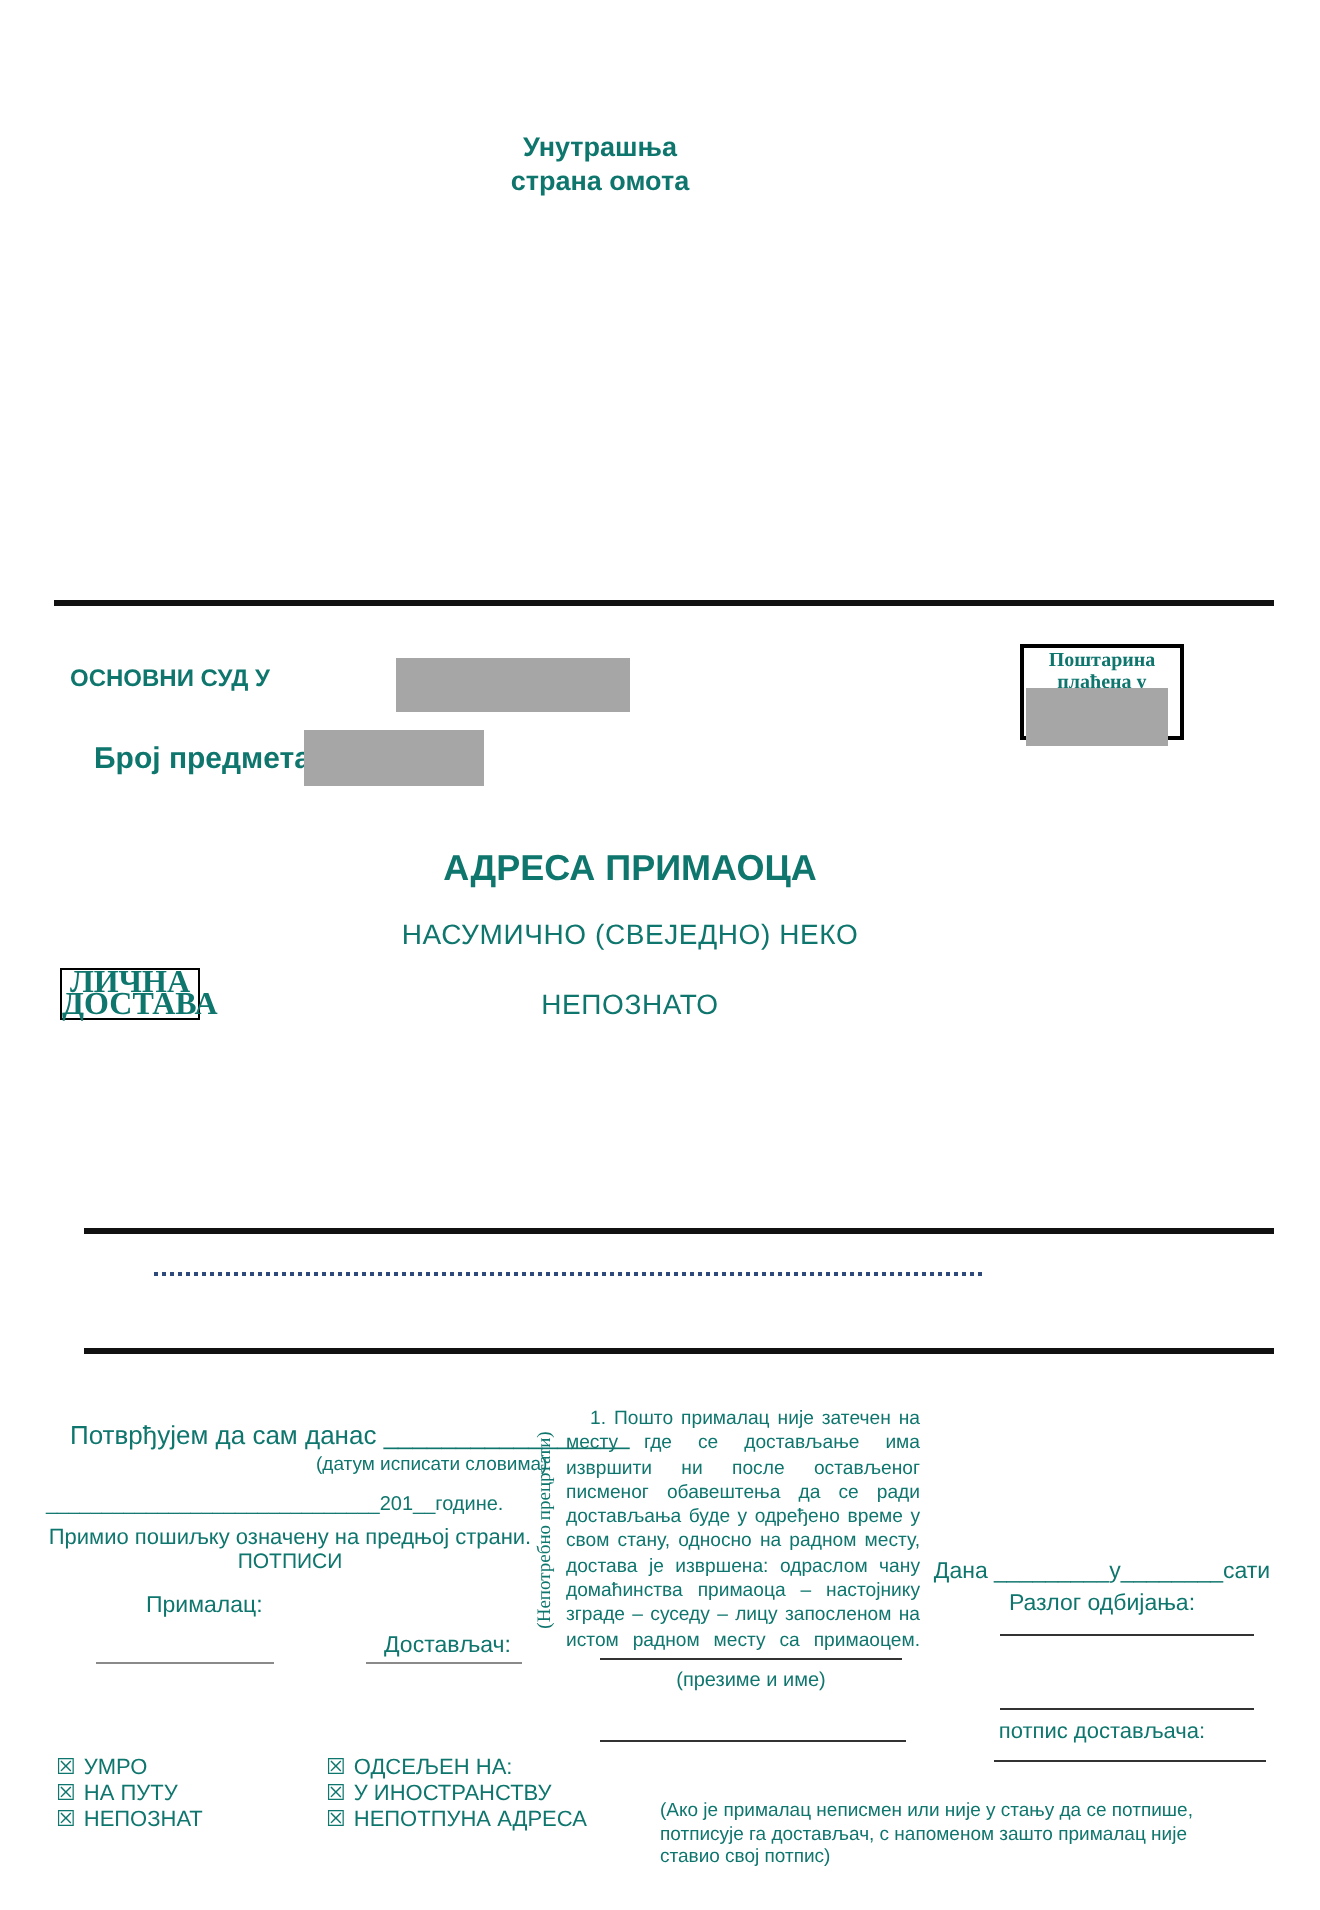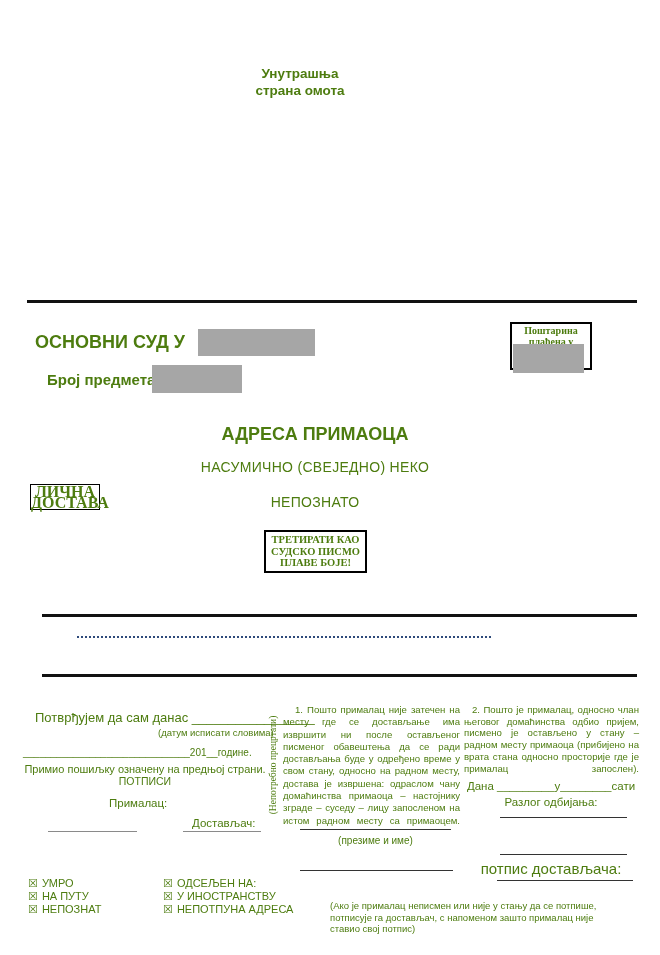--- a/index.html
+++ b/index.html
@@ -1,17 +1,17 @@
 <!DOCTYPE html>
 <html style="--redact: #a6a6a6; --dotblue: #2e4a7a;"><head>
 <meta charset="utf-8">
 <style>
   html,body{margin:0;padding:0;background:#fff;}
   #page{position:relative;width:660px;height:955px;background:#ffffff;overflow:hidden;
-        font-family:"Liberation Sans","DejaVu Sans",sans-serif;color:#4d7c0f;}
+        font-family:"Liberation Sans","DejaVu Sans",sans-serif;color:#0f766e;}
   .abs{position:absolute;}
   .b{font-weight:bold;}
   .ctr{text-align:center;}
   .serif{font-family:"Liberation Serif","DejaVu Serif",serif;}
   .rule{background:#111;height:3px;}
   .redact{background:var(--redact,#a6a6a6);}
   .thinline{border-bottom:1px solid #333;height:0;}
   .grayline{border-bottom:1px solid #8a8a8a;height:0;}
   .dotted{border-bottom:2px dotted var(--dotblue,#2e4a7a);height:0;}
   .nowrap{white-space:nowrap;}
@@ -25,21 +25,21 @@
 
 <div id="page">
 
   <div class="abs ctr b" style="left:150px;top:66px;width:300px;font-size:13.5px;line-height:16.5px;">
     <div>Унутрашња</div>
     <div>страна омота</div>
   </div>
 
   <div class="abs rule" style="left:27px;top:300px;width:610px;"></div>
 
-  <div class="abs b nowrap" style="left:35px;top:332px;font-size:18px;">ОСНОВНИ СУД У</div>
+  <div class="abs b nowrap" style="left:35px;top:332px;font-size:12px;">ОСНОВНИ СУД У</div>
   <div class="abs redact" style="left:198px;top:329px;width:117px;height:27px;"></div>
 
   <div class="abs ctr serif b" style="left:510px;top:322px;width:78px;height:42px;border:2px solid #000;font-size:10px;line-height:10.5px;padding-top:2px;">
     <div>Поштарина</div>
     <div>плаћена у</div>
   </div>
   <div class="abs redact" style="left:513px;top:344px;width:71px;height:29px;"></div>
 
   <div class="abs b nowrap" style="left:47px;top:371px;font-size:15px;">Број предмета:</div>
   <div class="abs redact" style="left:152px;top:365px;width:90px;height:28px;"></div>
@@ -47,57 +47,51 @@
   <div class="abs ctr b" style="left:0;top:424px;width:630px;font-size:18px;">АДРЕСА ПРИМАОЦА</div>
 
   <div class="abs ctr serif b" style="left:30px;top:484px;width:68px;border:1px solid #000;font-size:16px;line-height:11px;padding:1px 0;">
     <div>ЛИЧНА</div>
     <div>ДОСТАВА</div>
   </div>
 
   <div class="abs ctr" style="left:0;top:459px;width:630px;font-size:14px;letter-spacing:.3px;">НАСУМИЧНО (СВЕЈЕДНО) НЕКО</div>
   <div class="abs ctr" style="left:0;top:494px;width:630px;font-size:14px;letter-spacing:.3px;">НЕПОЗНАТО</div>
 
-  <div class="abs ctr serif b" style="left:264px;top:530px;width:99px;border:2px solid #000;font-size:10.5px;line-height:11.5px;padding:2px 0;">
-    <div>ТРЕТИРАТИ КАО</div>
-    <div>СУДСКО ПИСМО</div>
-    <div>ПЛАВЕ БОЈЕ!</div>
-  </div>
 
   <div class="abs rule" style="left:42px;top:614px;width:595px;"></div>
   <div class="abs dotted" style="left:77px;top:636px;width:414px;"></div>
   <div class="abs rule" style="left:42px;top:674px;width:595px;"></div>
 
   <div class="abs nowrap" style="left:35px;top:710px;font-size:13px;">Потврђујем да сам данас _________________</div>
   <div class="abs nowrap" style="left:158px;top:727px;font-size:9.5px;">(датум исписати словима)</div>
   <div class="abs nowrap" style="left:23px;top:747px;font-size:10px;">______________________________201__године.</div>
   <div class="abs ctr" style="left:20px;top:763px;width:250px;font-size:11px;">Примио пошиљку означену на предњој страни.</div>
   <div class="abs ctr" style="left:20px;top:775px;width:250px;font-size:10.5px;">ПОТПИСИ</div>
-  <div class="abs nowrap" style="left:73px;top:797px;font-size:11.5px;margin-left:36px;">Прималац:</div>
+  <div class="abs nowrap" style="left:73px;top:797px;font-size:11.5px;">Прималац:</div>
   <div class="abs nowrap" style="left:192px;top:797px;font-size:11.5px;margin-top:20px;">Достављач:</div>
   <div class="abs grayline" style="left:48px;top:831px;width:89px;"></div>
   <div class="abs grayline" style="left:183px;top:831px;width:78px;"></div>
 
   <div class="abs vert ctr serif" style="left:210px;top:758px;width:130px;height:14px;font-size:9.5px;">(Непотребно прецртати)</div>
 
   <div class="abs just" style="left:283px;top:704px;width:177px;font-size:9.6px;line-height:12.3px;text-indent:12px;">1. Пошто прималац није затечен на месту где се достављање има извршити ни после остављеног писменог обавештења да се ради достављања буде у одређено време у свом стану, односно на радном месту, достава је извршена: одраслом чану домаћинства примаоца – настојнику зграде – суседу – лицу запосленом на истом радном месту са примаоцем.</div>
 
   <div class="abs thinline" style="left:300px;top:829px;width:151px;"></div>
   <div class="abs ctr" style="left:300px;top:835px;width:151px;font-size:10px;">(презиме и име)</div>
   <div class="abs thinline" style="left:300px;top:870px;width:153px;"></div>
 
   <div class="abs" style="left:330px;top:900px;width:292px;font-size:9.5px;line-height:11.5px;">(Ако је прималац неписмен или није у стању да се потпише, потписује га достављач, с напоменом зашто прималац није ставио свој потпис)</div>
 
-  <div class="abs just" style="left:464px;top:704px;width:175px;font-size:9.6px;line-height:11.7px;text-indent:8px;">2. Пошто је прималац, односно члан његовог домаћинства одбио пријем, писмено је остављено у стану – радном месту примаоца (прибијено на врата стана односно просторије где је прималац запослен).</div>
 
   <div class="abs ctr nowrap" style="left:462px;top:780px;width:178px;font-size:11.5px;">Дана _________у________сати</div>
   <div class="abs ctr" style="left:462px;top:796px;width:178px;font-size:11.5px;">Разлог одбијања:</div>
   <div class="abs thinline" style="left:500px;top:817px;width:127px;"></div>
   <div class="abs thinline" style="left:500px;top:854px;width:127px;"></div>
-  <div class="abs ctr" style="left:462px;top:860px;width:178px;font-size:15px;">потпис достављача:</div>
+  <div class="abs ctr" style="left:462px;top:860px;width:178px;font-size:11px;">потпис достављача:</div>
   <div class="abs thinline" style="left:497px;top:880px;width:136px;"></div>
 
 
   <div class="abs optrow nowrap" style="left:28px;top:877px;">
     <span class="chk">☒</span><span>УМРО</span>
   </div>
   <div class="abs optrow nowrap" style="left:28px;top:890px;">
     <span class="chk">☒</span><span>НА ПУТУ</span>
   </div>
   <div class="abs optrow nowrap" style="left:28px;top:903px;text-align:right;">

